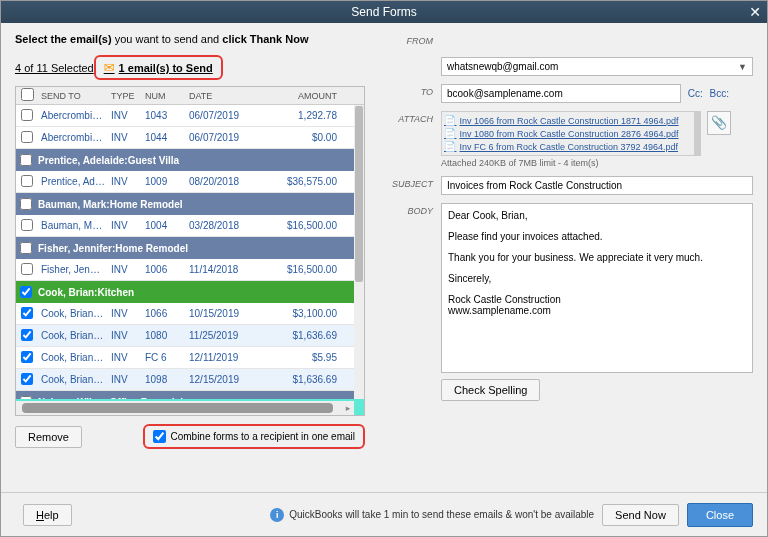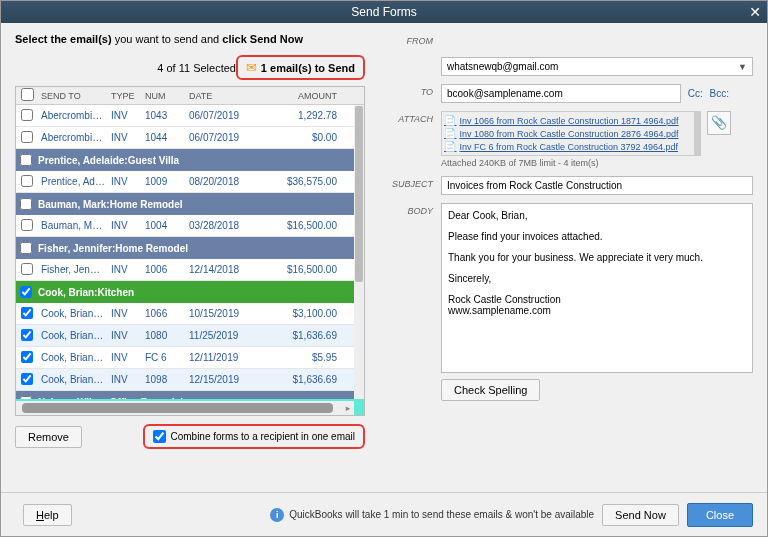--- a/index.html
+++ b/index.html
@@ -4,21 +4,21 @@
 <style>
 * { box-sizing: border-box; margin: 0; padding: 0; font-family: Arial, sans-serif; }
 body { background: #f0f0f0; width: 768px; height: 537px; overflow: hidden; position: relative; border: 1px solid #999; }
 .titlebar { background: linear-gradient(#3a536b, #2e4558); height: 22px; color: #fff; font-size: 12px; text-align: center; line-height: 22px; position: relative; }
 .titlebar .close { position: absolute; right: 6px; top: 0; font-size: 14px; cursor: pointer; }
 .content { display: flex; height: 468px; }
 .left-panel { width: 372px; padding: 10px 8px 0 14px; }
 .right-panel { flex: 1; padding: 10px 14px 0 8px; }
 .instruction { font-size: 11px; margin-bottom: 10px; }
 .instruction b { font-weight: bold; }
-.sel-row { display: flex; justify-content: flex-end; align-items: center; font-size: 11px; margin-bottom: 6px; }
+.sel-row { display: flex; justify-content: flex-start; align-items: center; font-size: 11px; margin-bottom: 6px; text-decoration: underline; }
 .send-badge { border: 2px solid #e53935; border-radius: 6px; padding: 3px 8px; display: flex; align-items: center; gap: 4px; }
 .send-badge .env { color: #ff9800; font-size: 13px; }
 .table-wrap { border: 1px solid #bbb; height: 330px; overflow: hidden; position: relative; background: #5eead4; }
 .thead { display: flex; background: #eee; font-size: 9px; color: #555; border-bottom: 1px solid #ccc; height: 18px; align-items: center; }
 .thead div, .trow div { padding: 0 3px; overflow: hidden; white-space: nowrap; text-overflow: ellipsis; }
 .c-chk { width: 22px; text-align: center; }
 .c-send { width: 70px; }
 .c-type { width: 34px; }
 .c-num { width: 44px; }
 .c-date { width: 74px; }
@@ -66,21 +66,21 @@
 <body>
 
 <div class="titlebar">
   <span>Send Forms</span>
   <span class="close">✕</span>
 </div>
 
 <div class="content">
   <div class="left-panel">
     <div class="instruction">
-      <b>Select the email(s)</b><span> you want to send and </span><b>click Send Now</b>
+      <b>Select the email(s)</b><span> you want to send and </span><b>click Thank Now</b>
     </div>
     <div class="sel-row">
       <span>4 of 11 Selected</span>
       <span class="send-badge">
         <span class="env">✉</span>
         <b>1 email(s) to Send</b>
       </span>
     </div>
     <div class="table-wrap">
       <div class="thead">
@@ -134,21 +134,21 @@
           </div>
           <div class="ghead">
             <input type="checkbox" style=""> 
             <span>Fisher, Jennifer:Home Remodel</span>
           </div>
           <div class="trow">
             <div class="c-chk"><input type="checkbox" style=""></div>
             <div class="c-send">Fisher, Jennifer:...</div>
             <div class="c-type">INV</div>
             <div class="c-num">1006</div>
-            <div class="c-date">12/14/2018</div>
+            <div class="c-date">11/14/2018</div>
             <div class="c-amt">$16,500.00</div>
           </div>
           <div class="ghead green">
             <input type="checkbox" checked="" style=""> 
             <span>Cook, Brian:Kitchen</span>
           </div>
           <div class="trow">
             <div class="c-chk"><input type="checkbox" checked="" style=""></div>
             <div class="c-send">Cook, Brian:Kit...</div>
             <div class="c-type">INV</div>

